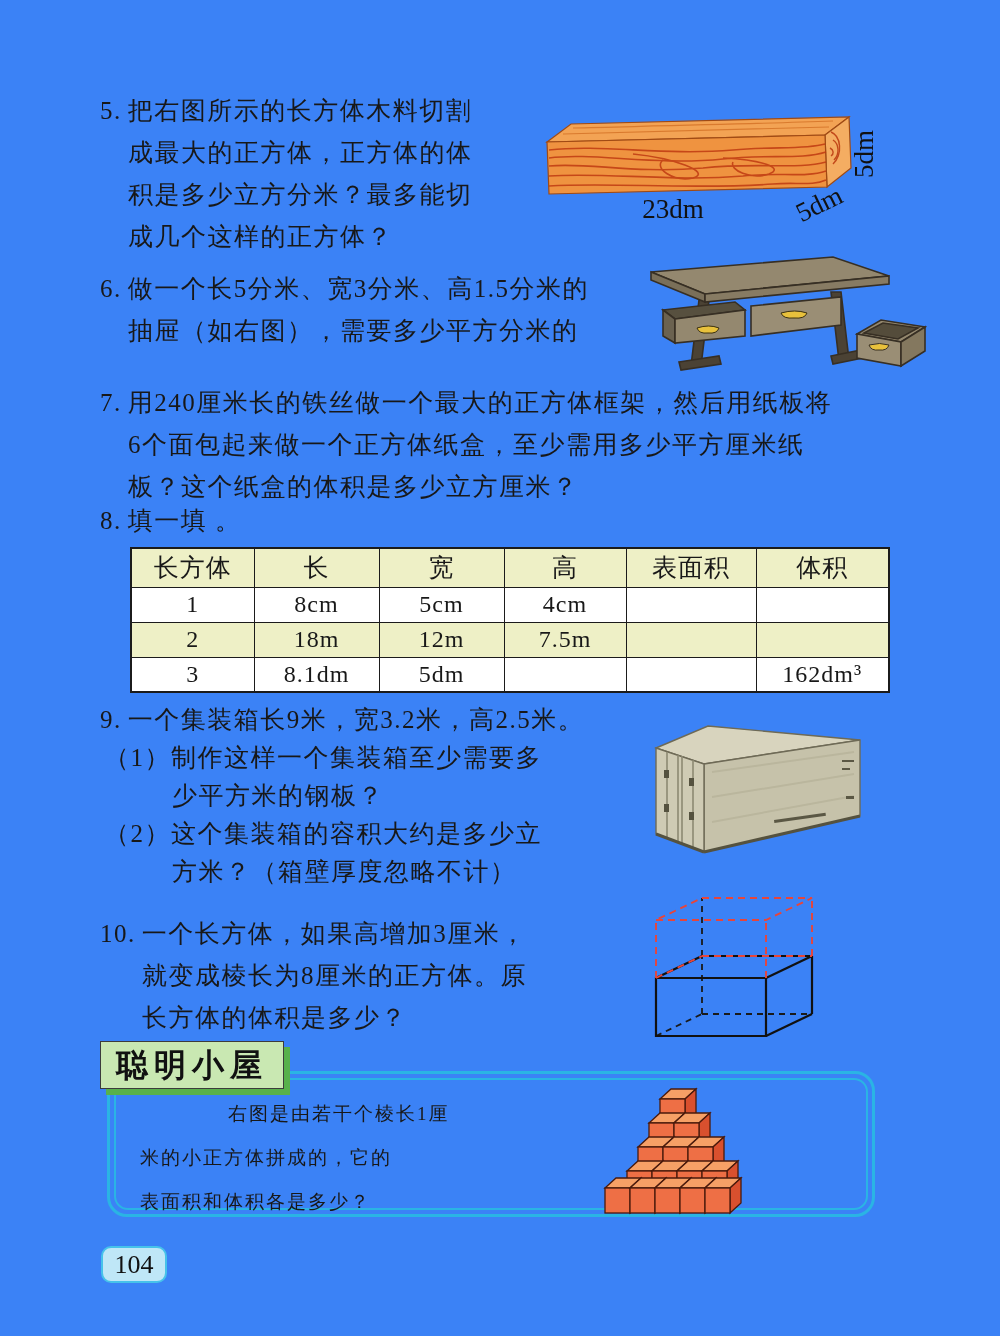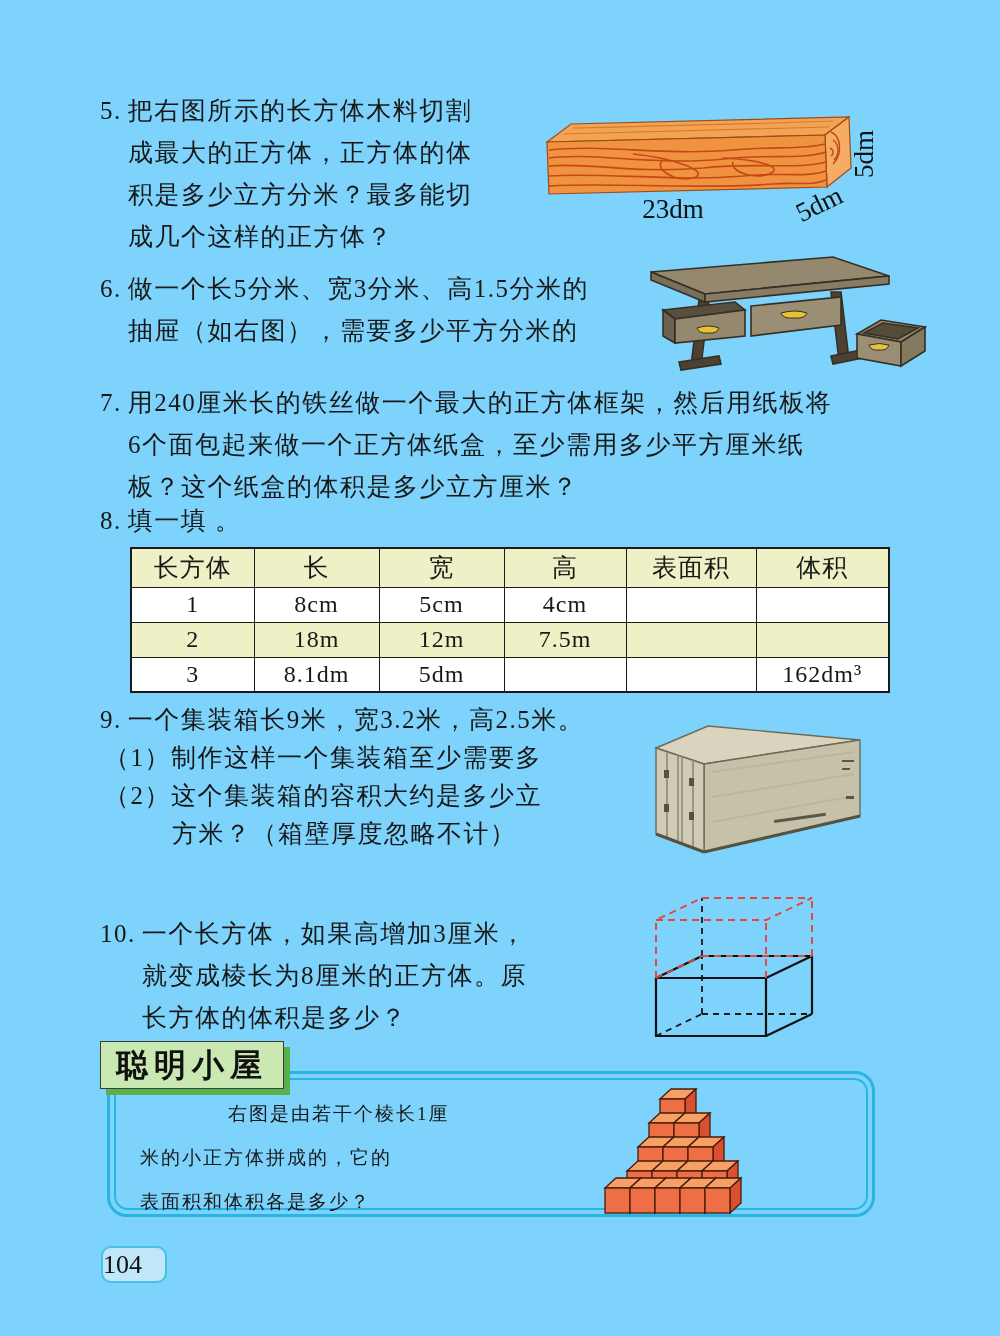--- a/index.html
+++ b/index.html
@@ -1,18 +1,18 @@
 <!DOCTYPE html>
 <html><head>
 <meta charset="utf-8">
 <style>
   * { box-sizing: border-box; }
   html,body { margin:0; padding:0; background:#fff; }
   .page {
-    position:relative; width:1000px; height:1336px; background:#7dd3fc;
+    position:relative; width:1000px; height:1336px; background:#3b82f6;
     font-family:"Liberation Serif","DejaVu Serif",serif; color:#181818; overflow:hidden;
   }
   .prob { position:absolute; font-size:25px; line-height:42px; letter-spacing:1.5px; }
   .ln { white-space:nowrap; }
   .num { padding-right:6px; }
   .cont { padding-left:28px; }
   .cont10 { padding-left:42px; }
   .subcont { padding-left:72px; }
   .fig { position:absolute; }
   
@@ -36,21 +36,21 @@
     box-shadow:6px 6px 0 #58b14c; z-index:3;
     display:flex; align-items:flex-end; justify-content:center;
     font-size:32px; font-weight:bold; letter-spacing:6px; color:#111;
     font-family:"Liberation Sans","DejaVu Sans",sans-serif;
   }
   .smart-text { position:absolute; left:140px; top:1092px; width:440px; font-size:19px; line-height:44px; letter-spacing:2px; }
   .smart-text .ln:first-child { padding-left:88px; }
   .page-badge {
     position:absolute; left:101px; top:1246px; width:66px; height:37px;
     background:#bfe7f7; border:2.5px solid #46c2ea; border-radius:10px;
-    display:flex; align-items:center; 
+    display:flex; align-items:center; justify-content:center;
     font-size:26px; color:#111;
   }
   svg text { font-family:"Liberation Serif","DejaVu Serif",serif; fill:#111; }
 </style>
 </head>
 <body>
 
 <div class="page">
 
   <div class="prob" style="left:100px; top:90px; width:440px;">
@@ -183,20 +183,21 @@
       <td></td>
       <td></td>
       <td>162dm³</td>
     </tr>
   </tbody>
     </table>
 
   <div class="prob" style="left:100px; top:701px; width:580px; line-height:38px;">
     <div class="ln"><span class="num">9.</span><span>一个集装箱长9米，宽3.2米，高2.5米。</span></div>
     <div class="ln" style="padding-left:4px;">（1）制作这样一个集装箱至少需要多</div>
+    <div class="ln subcont">少平方米的钢板？</div>
     <div class="ln" style="padding-left:4px;">（2）这个集装箱的容积大约是多少立</div>
     <div class="ln subcont">方米？（箱壁厚度忽略不计）</div>
   </div>
 
   <svg class="fig" style="left:646px; top:712px;" width="228" height="152" viewBox="0 0 228 152">
     <g stroke="#6e6a56" stroke-width="1.4">
       <polygon points="10,36 62,14 214,28 58,52" fill="#d8d4be"></polygon>
       <polygon points="58,52 214,28 214,104 58,140" fill="#c6c2aa"></polygon>
       <polygon points="10,36 58,52 58,140 10,122" fill="#cfcbb4"></polygon>
     </g>

